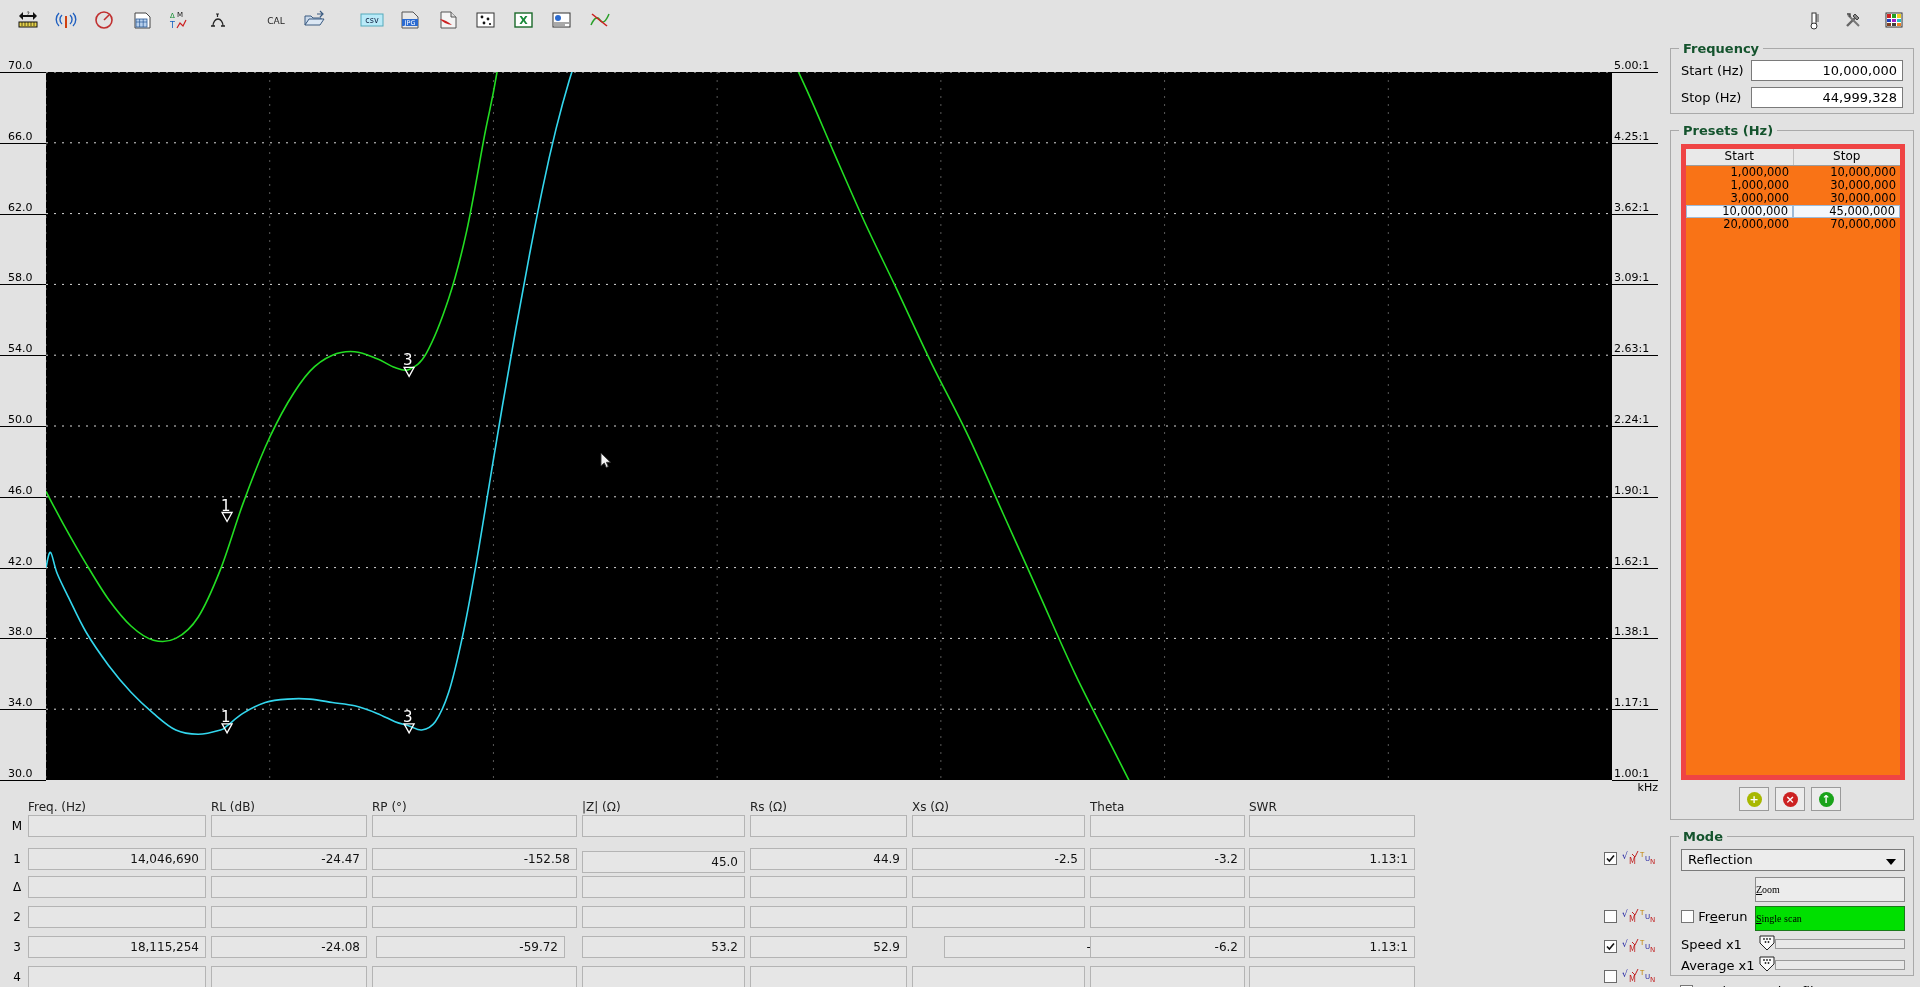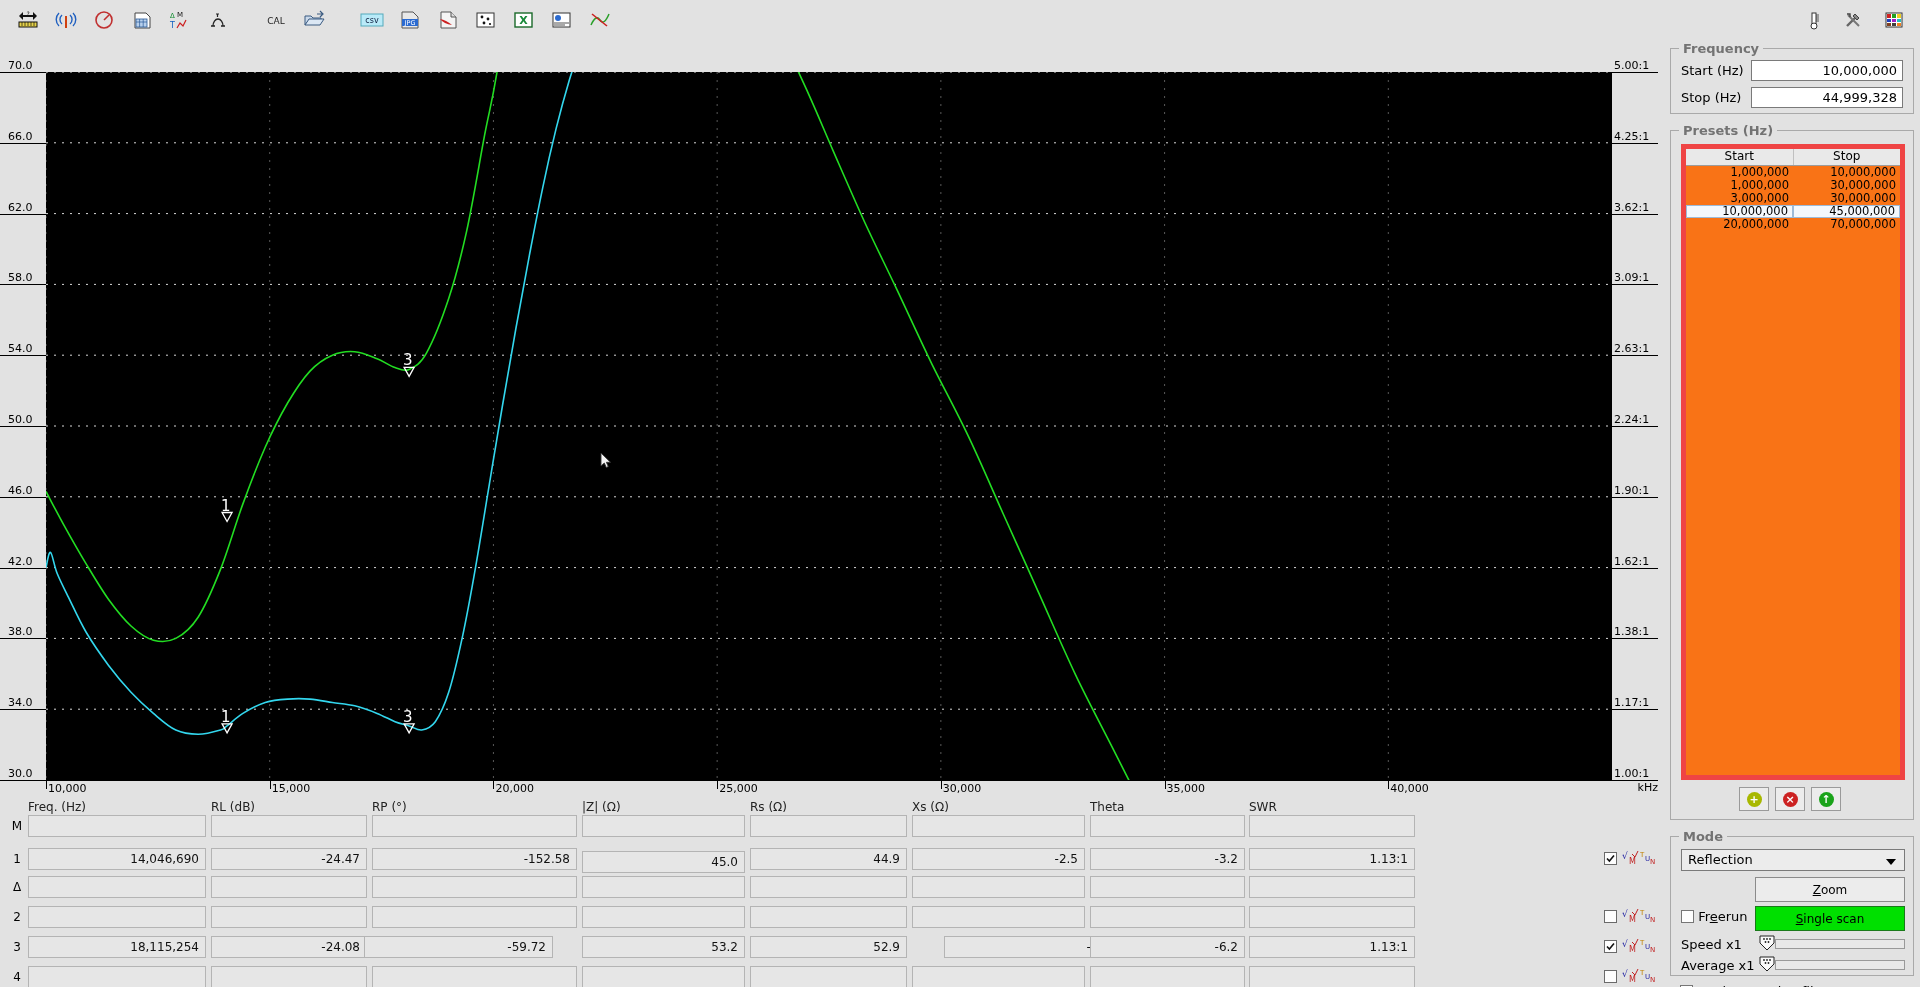--- a/index.html
+++ b/index.html
@@ -61,38 +61,38 @@
   .cell{position:absolute;height:22px;border:1px solid #b4b4b4;background:#e6e6e6;
         box-sizing:border-box;font-size:12px;text-align:right;padding:3px 6px 0 0;
         color:#111;white-space:nowrap;overflow:hidden;}
   .rchk{position:absolute;width:13px;height:13px;}
   .ricon{position:absolute;font-size:10px;}
 
   
   .rpanel{position:absolute;left:1664px;top:40px;width:256px;height:947px;background:#e2e2e2;}
   .group{position:absolute;border:1px solid #a9a9a9;box-sizing:border-box;}
   .glegend{position:absolute;top:-8px;left:8px;background:#e2e2e2;padding:0 4px;
-           font-size:13px;font-weight:bold;color:#737373;}
+           font-size:13px;font-weight:bold;color:#14532d;}
   .flabel{position:absolute;font-size:13px;}
   .fbox{position:absolute;height:21px;border:1px solid #7a7a7a;background:#fff;
         box-sizing:border-box;text-align:right;padding:2px 5px 0 0;font-size:13px;}
   .ptbl{position:absolute;border:5px solid #ef4444;background:#f97316;box-sizing:border-box;overflow:hidden;}
   .pthead{display:flex;height:16px;background:#e9e9e9;border-bottom:1px solid #9c9c9c;}
   .pthead div{flex:1;text-align:center;font-size:12px;line-height:15px;}
   .pthead div:first-child{border-right:1px solid #c0c0c0;}
   .ptrow{display:flex;height:13px;}
   .ptrow div{flex:1;text-align:right;font-size:11.5px;line-height:13px;padding-right:4px;
              box-sizing:border-box;}
   .ptrow.sel div{border:1px solid #9dbbd8;background:#f4f8fc;line-height:11px;}
   .pbtn{position:absolute;width:28px;height:22px;border:1px solid #9a9a9a;background:#ececec;
         display:flex;align-items:center;justify-content:center;cursor:pointer;}
   .circ{width:15px;height:15px;border-radius:50%;display:flex;align-items:center;
         justify-content:center;color:#fff;font-size:11px;font-weight:bold;}
   .wbtn{position:absolute;border:1px solid #8b8b8b;background:#ececec;box-sizing:border-box;
-        display:flex;align-items:center;justify-content:center;font-size:12px;cursor:pointer;}
+        display:flex;align-items:center;font-size:10px;cursor:pointer;font-family:Liberation Serif, serif;}
   .slider{position:absolute;height:10px;border:1px solid #999;background:#e8e8e8;box-sizing:border-box;}
   .thumb{position:absolute;width:16px;height:16px;}
   .modecombo{position:absolute;height:22px;border:1px solid #7a7a7a;background:#ececec;
       box-sizing:border-box;font-size:13px;padding:2px 0 0 6px;cursor:pointer;}
 </style>
 </head>
 <body>
 
 <div class="app">
 
@@ -391,36 +391,20 @@
         <div class="y2lab" style="top:272.2px;">2.63:1</div>
         <div class="y2tick" style="top:214.40000000000003px;"></div>
         <div class="y2lab" style="top:201.40000000000003px;">3.09:1</div>
         <div class="y2tick" style="top:143.60000000000002px;"></div>
         <div class="y2lab" style="top:130.60000000000002px;">3.62:1</div>
         <div class="y2tick" style="top:72.79999999999995px;"></div>
         <div class="y2lab" style="top:59.799999999999955px;">4.25:1</div>
         <div class="y2tick" style="top:2px;"></div>
         <div class="y2lab" style="top:-11px;">5.00:1</div>
       </div>
-    <div class="xaxis" id="xaxis">
-        <div class="xtick" style="left:0px;"></div>
-        <div class="xlab" style="left:0px;">10,000</div>
-        <div class="xtick" style="left:223.71858111104305px;"></div>
-        <div class="xlab" style="left:223.71858111104305px;">15,000</div>
-        <div class="xtick" style="left:447.4371622220861px;"></div>
-        <div class="xlab" style="left:447.4371622220861px;">20,000</div>
-        <div class="xtick" style="left:671.1557433331291px;"></div>
-        <div class="xlab" style="left:671.1557433331291px;">25,000</div>
-        <div class="xtick" style="left:894.8743244441722px;"></div>
-        <div class="xlab" style="left:894.8743244441722px;">30,000</div>
-        <div class="xtick" style="left:1118.592905555215px;"></div>
-        <div class="xlab" style="left:1118.592905555215px;">35,000</div>
-        <div class="xtick" style="left:1342.3114866662581px;"></div>
-        <div class="xlab" style="left:1342.3114866662581px;">40,000</div>
-      </div>
     <div class="khz">kHz</div>
     <div class="cursor" style="left:600px;top:382px;">
       <svg width="12" height="18" viewBox="0 0 12 18">
         <path d="M1 1 L1 14 L4.3 11 L6.3 15.5 L8.3 14.6 L6.4 10.3 L10.5 10.3 Z" fill="#f4f4f4" stroke="#333" stroke-width="0.9"></path>
       </svg>
     </div>
   </div>
 
   <div class="mtable" id="mtable">
       <div class="mhdr" style="left:28px;">Freq. (Hz)</div>
@@ -496,21 +480,21 @@
         </svg></div>
       <div class="ricon" style="left:1640px;top:112px;">
         <svg width="18" height="18" viewBox="0 0 18 18">
           <text x="0" y="7" font-size="7" fill="#c08000">T</text>
         <text x="5" y="11" font-size="7" fill="#1a1aa0">U</text>
         <text x="10" y="14" font-size="7" fill="#c02020">N</text>
         </svg></div>
       <div class="rowlbl" style="top:144px;">3</div>
       <div class="cell" style="left:28px;top:140px;width:178px;">18,115,254</div>
       <div class="cell" style="left:211px;top:140px;width:156px;">-24.08</div>
-      <div class="cell" style="left:364px;top:140px;width:189px;">-59.72</div>
+      <div class="cell" style="left:376px;top:140px;width:189px;">-59.72</div>
       <div class="cell" style="left:582px;top:140px;width:163px;">53.2</div>
       <div class="cell" style="left:750px;top:140px;width:157px;">52.9</div>
       <div class="cell" style="left:912px;top:140px;width:173px;margin-left:32px;">-5.7</div>
       <div class="cell" style="left:1090px;top:140px;width:155px;">-6.2</div>
       <div class="cell" style="left:1249px;top:140px;width:166px;">1.13:1</div>
       <div class="rchk" style="left:1604px;top:144px;">
         <svg width="13" height="13" viewBox="0 0 13 13">
           <rect x="0.5" y="0.5" width="12" height="12" fill="#fdfdfd" stroke="#6a6a6a"></rect>
         <path d="M3 6.5 L5.4 9 L10 3.6" stroke="#111" stroke-width="1.6" fill="none"></path>
         </svg></div>

